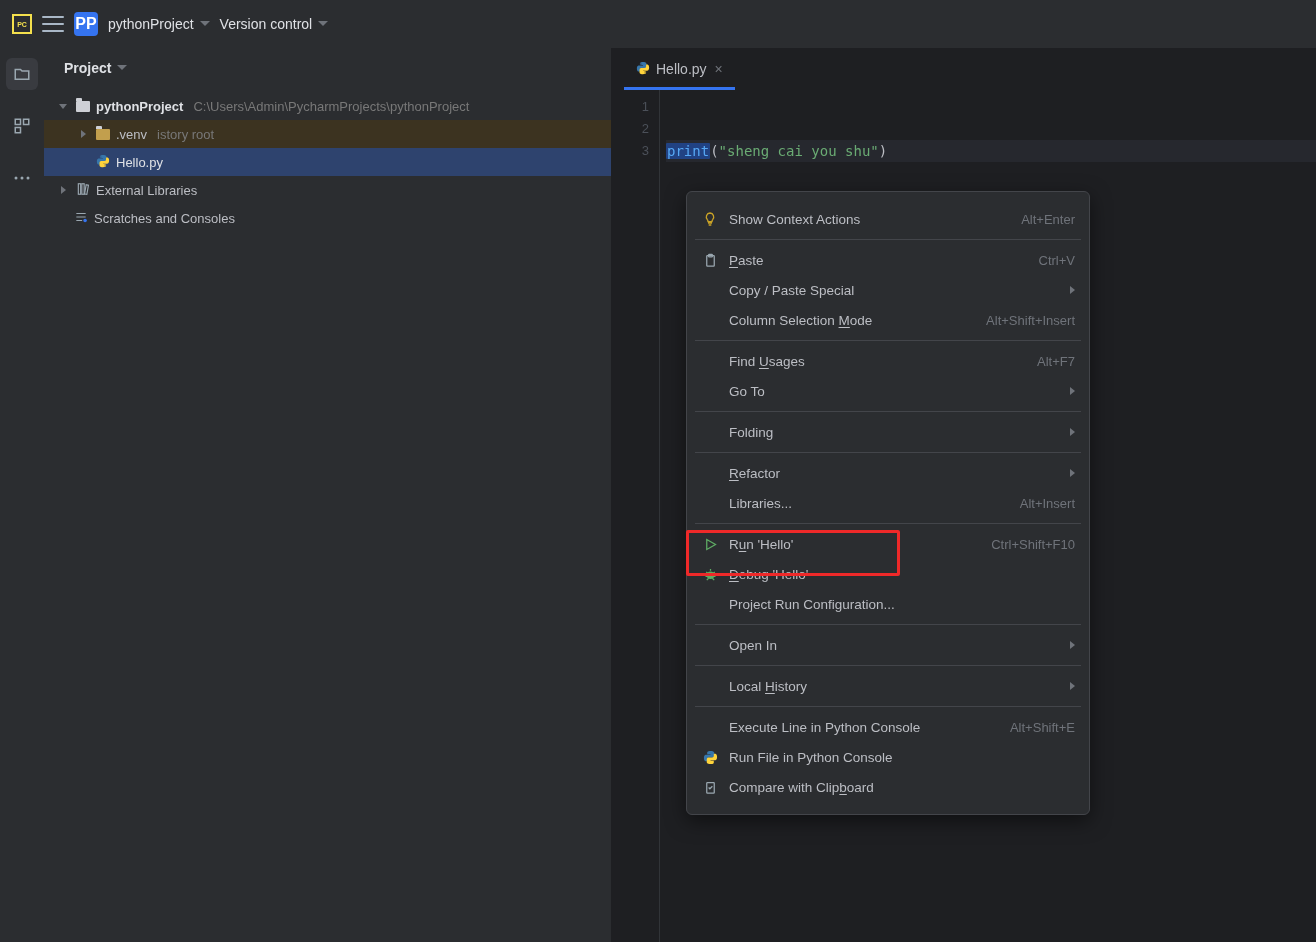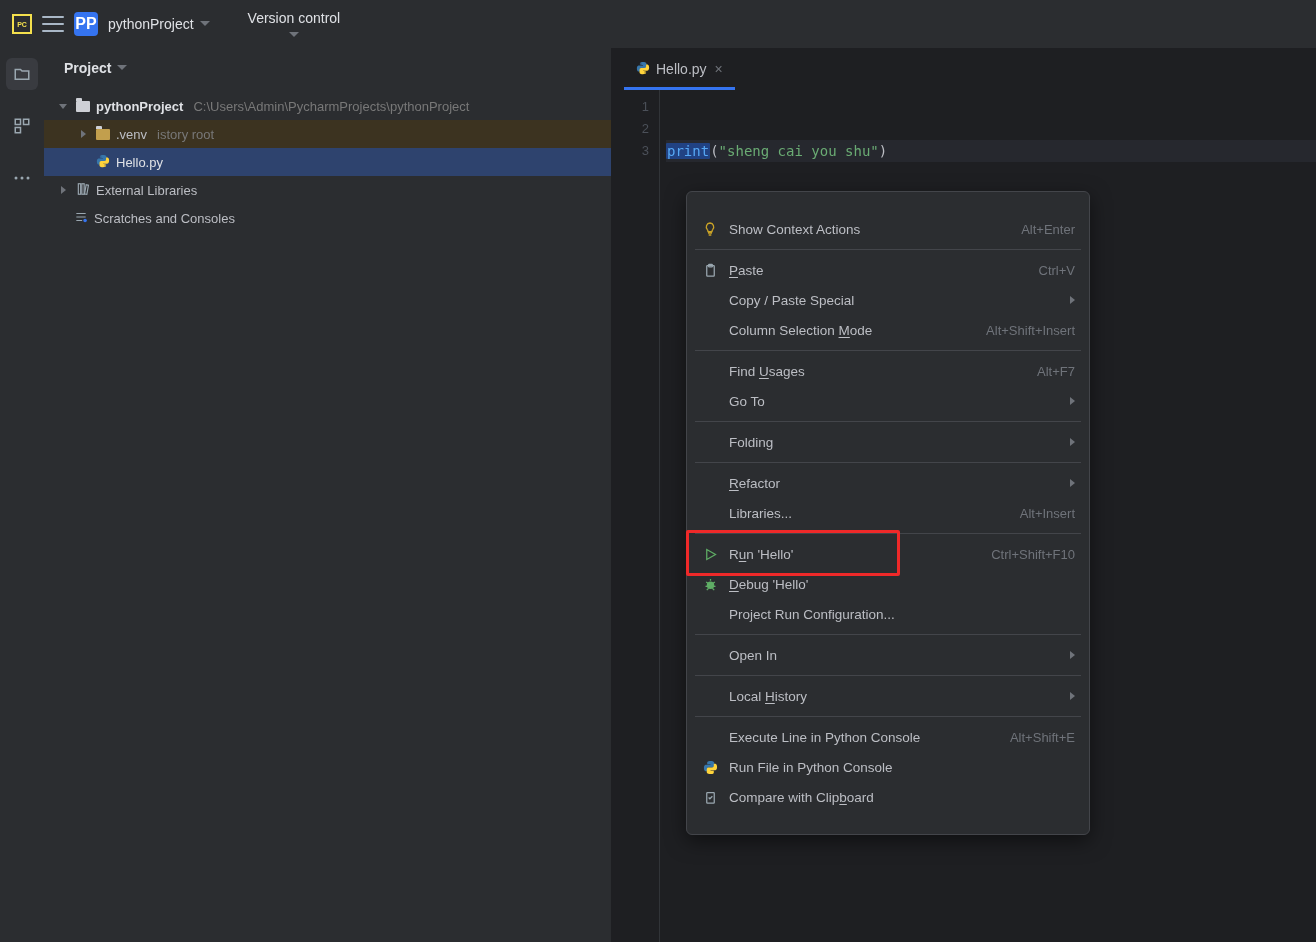--- a/index.html
+++ b/index.html
@@ -130,21 +130,21 @@
   .tok-fn{color:#56a8f5;}
   .tok-str{color:#6aab73;}
   .tok-p{color:#bcbec4;}
   .tok-sel{background:#214283;border-radius:1px;padding:0 1px;margin-top:12px;}
 
   
   .ctx{
     position:absolute;top:191px;left:686px;width:404px;
     background:#2b2d30;border:1px solid #43454a;border-radius:6px;
     box-shadow:0 6px 20px rgba(0,0,0,.5);
-    padding:22px 0; z-index:100;
+    padding:12px 0; z-index:100;
   }
   .ctx-row{
     height:30px;display:flex;align-items:center;
     padding:0 14px;gap:10px;
     color:#bcbec4;font-size:13.5px;cursor:pointer;position:relative;
   }
   .ctx-row .icn{width:18px;height:18px;display:flex;align-items:center;justify-content:center;color:#9aa7b0;}
   .ctx-row .noicn{width:18px;}
   .ctx-row .lbl{flex:1;white-space:nowrap;}
   .ctx-row .short{color:#6f737a;font-size:13px;margin-left:12px;}
@@ -172,21 +172,21 @@
   <div class="hamburger">
     <span></span>
       <span></span>
       <span></span>
   </div>
   <div class="project-badge">PP</div>
   <div class="topbar-project">
     <span>pythonProject</span>
     <span class="chevron-down"></span>
   </div>
-  <div class="topbar-project" style="margin-left:28px;flex-direction:column;">
+  <div class="topbar-project" style="margin-left:0;">
     <span>Version control</span>
     <span class="chevron-down"></span>
   </div>
 </div>
 
 <div class="leftbar">
   <div class="ic active">
     <svg width="18" height="18" viewBox="0 0 24 24" fill="none" stroke="currentColor" stroke-width="2">
         <path d="M3 6h7l2 2h9v11H3z"></path>
       </svg>

